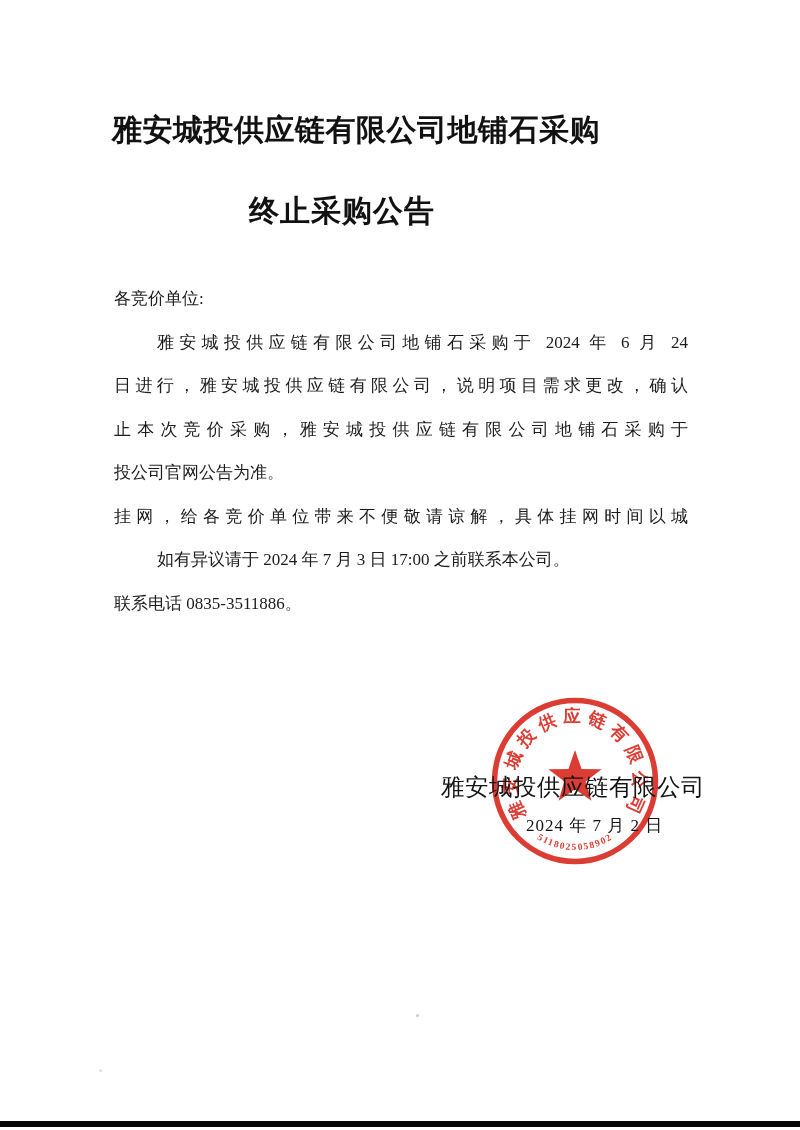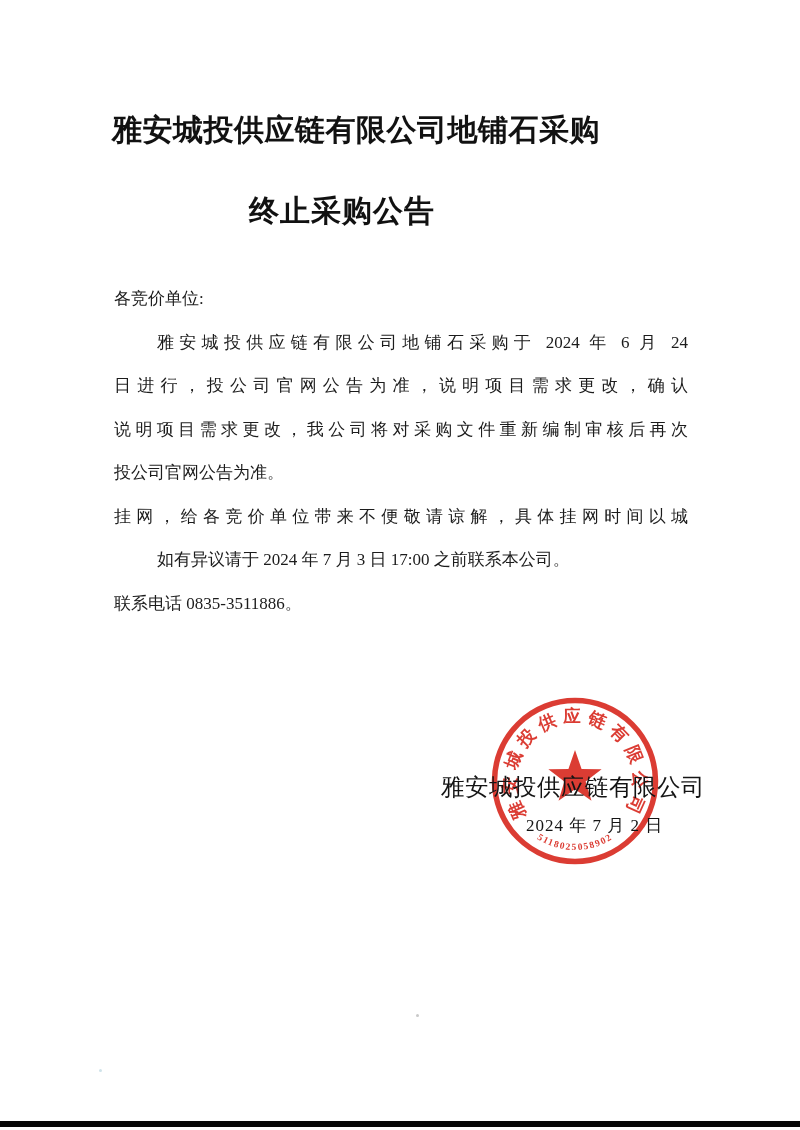--- a/index.html
+++ b/index.html
@@ -88,22 +88,22 @@
 </style>
 </head>
 <body>
 
 <h1 class="doc-title">雅安城投供应链有限公司地铺石采购</h1>
 <h2 class="doc-subtitle">终止采购公告</h2>
 
 <div class="body-text">
   <div class="bline">各竞价单位:</div>
   <div class="bline jline indent">雅安城投供应链有限公司地铺石采购于 2024 年 6 月 24</div>
-  <div class="bline jline">日进行，投公司官网公告为准，说明项目需求更改，确认</div>
-  <div class="bline jline">说明项目需求更改，我公司将对采购文件重新编制审核后再次</div>
+  <div class="bline jline">日进行，雅安城投供应链有限公司，说明项目需求更改，确认</div>
+  <div class="bline jline">止本次竞价采购，雅安城投供应链有限公司地铺石采购于</div>
   <div class="bline">投公司官网公告为准。</div>
   <div class="bline jline">挂网，给各竞价单位带来不便敬请谅解，具体挂网时间以城</div>
   <div class="bline indent">如有异议请于 2024 年 7 月 3 日 17:00 之前联系本公司。</div>
   <div class="bline">联系电话 0835-3511886。</div>
 </div>
 
 <div class="sig-company">雅安城投供应链有限公司</div>
 <div class="sig-date">2024 年 7 月 2 日</div>
 
 <svg class="seal" viewBox="0 0 174 174" xmlns="http://www.w3.org/2000/svg" xmlns:xlink="http://www.w3.org/1999/xlink">

